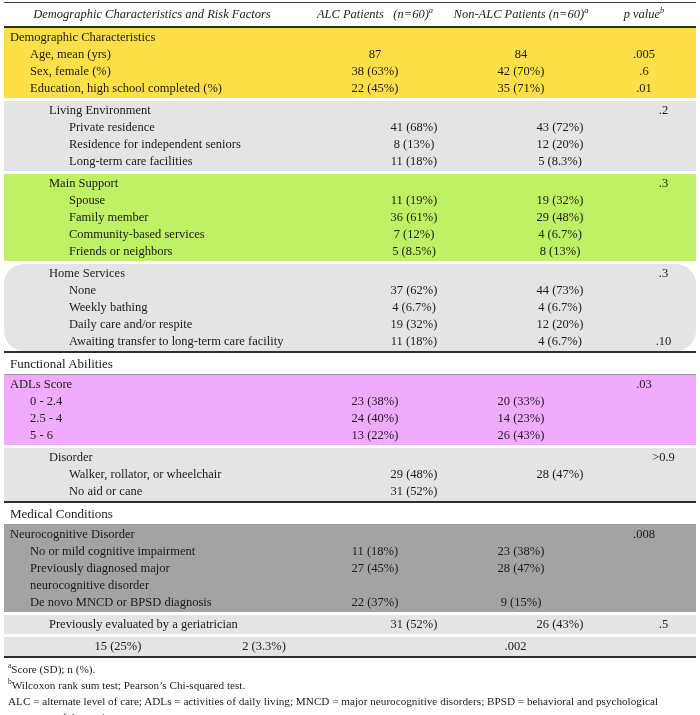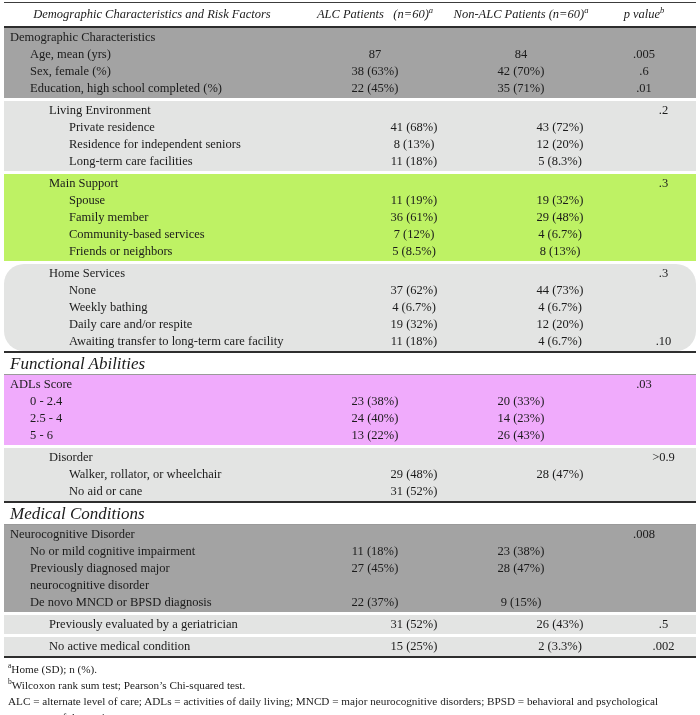--- a/index.html
+++ b/index.html
@@ -33,21 +33,21 @@
   .tbody { font-size: 12.5px; }
   .group { background: #e3e4e3; padding: 1px 0; }
   .group.gap { margin-top: 3px; padding-left: 39px; }
   .row { display: flex; align-items: flex-start; min-height: 17px; line-height: 17px; }
   .row .c1 { padding-left: 6px; }
   .row .c1.ind1 { padding-left: 26px; }
   .row .c1 .lbl { white-space: pre-line; display: block; }
 
   
   .sec-band { height: 21px; display: flex; align-items: center; background: #ffffff; }
-  .sec-band .lbl { font-style: italic; font-size: 17px; padding-left: 6px; }
+  .sec-band .lbl { font-size: 13px; padding-left: 6px; }
 
   
   .footnotes { padding: 3px 4px 0 4px; font-size: 11.2px; line-height: 16px; }
   .footnotes sup { font-size: 7.5px; font-style: normal; }
 </style>
 </head>
 <body>
 
 <div class="page">
 
@@ -64,21 +64,21 @@
       <span>Non-ALC Patients (n=60)</span><sup>a</sup>
     </div>
     <div class="c4 hc">
       <span>p value</span><sup>b</sup>
     </div>
   </div>
 
   <div class="rule-heavy"></div>
 
   <div class="tbody">
-      <div class="group" style="background: #a3a3a3;">
+      <div class="group" style="background: #fde047;">
         <div class="row">
           <div class="c1">
             <span class="lbl">Demographic Characteristics</span>
           </div>
           <div class="c2"></div>
           <div class="c3"></div>
           <div class="c4"></div>
         </div>
         <div class="row">
           <div class="c1 ind1">
@@ -336,31 +336,28 @@
           <div class="c1">
             <span class="lbl">Previously evaluated by a geriatrician</span>
           </div>
           <div class="c2">31 (52%)</div>
           <div class="c3">26 (43%)</div>
           <div class="c4">.5</div>
         </div>
       </div>
       <div class="group gap" style="background: rgb(227, 228, 227);">
         <div class="row">
-          <div class="c1">
-            <span class="lbl">No active medical condition</span>
-          </div>
           <div class="c2">15 (25%)</div>
           <div class="c3">2 (3.3%)</div>
           <div class="c4">.002</div>
         </div>
       </div>
     </div>
 
   <div class="rule-heavy"></div>
 
   <div class="footnotes">
-      <div class="fn-line"><sup>a</sup><span>Home (SD); n (%).</span></div>
+      <div class="fn-line"><sup>a</sup><span>Score (SD); n (%).</span></div>
       <div class="fn-line"><sup>b</sup><span>Wilcoxon rank sum test; Pearson’s Chi-squared test.</span></div>
       <div class="fn-line"><span>ALC = alternate level of care; ADLs = activities of daily living; MNCD = major neurocognitive disorders; BPSD = behavioral and psychological symptoms of dementia.</span></div>
     </div>
 
 </div>
 
 </body></html>

